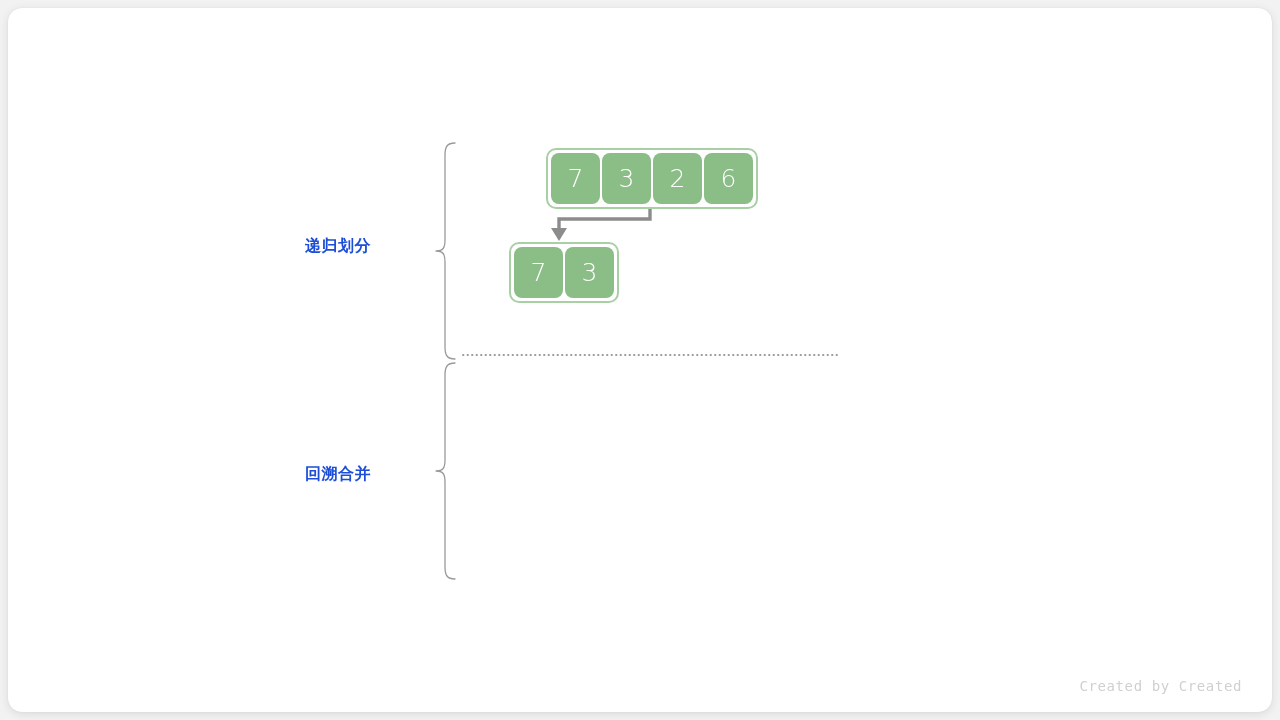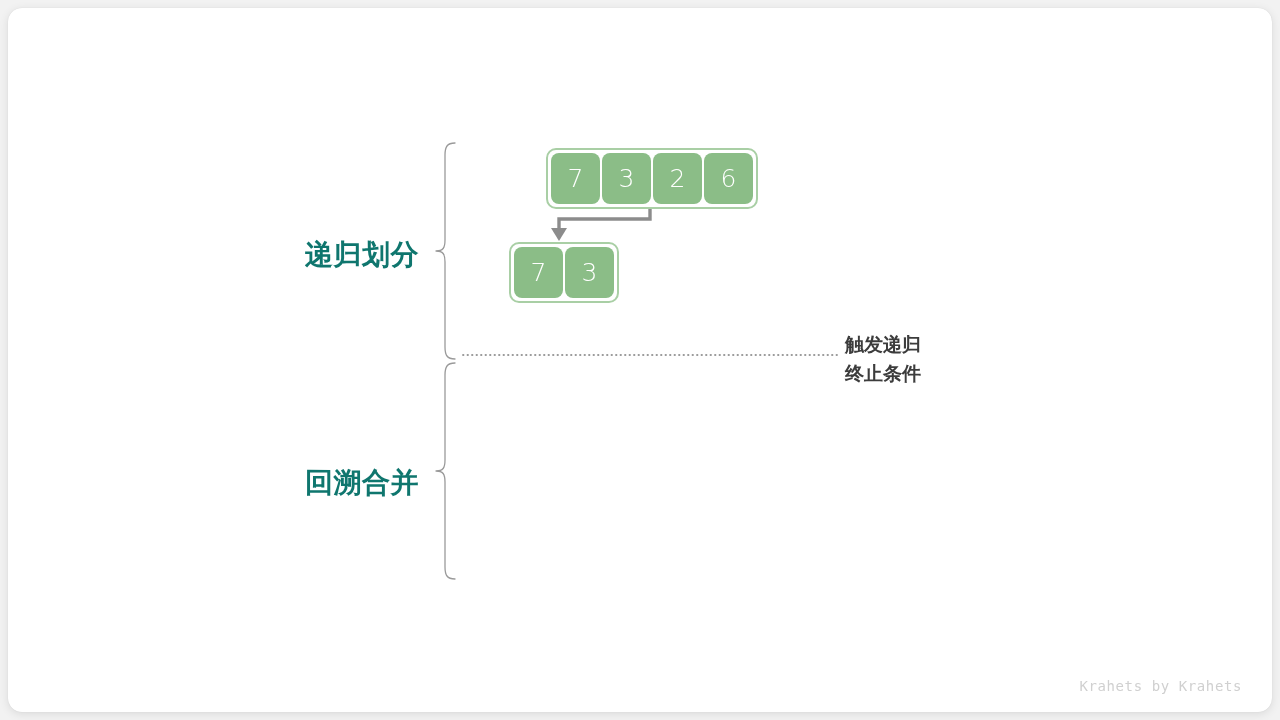--- a/index.html
+++ b/index.html
@@ -47,23 +47,23 @@
     left: 0;
     top: 0;
     width: 1264px;
     height: 704px;
     pointer-events: none;
   }
 
   
   .section-label {
     position: absolute;
-    font-size: 28px;
+    font-size: 16px;
     font-weight: bold;
-    color: #0f766e;
+    color: #1d4ed8;
     letter-spacing: 0.5px;
     white-space: nowrap;
     font-family: Liberation Sans, sans-serif;
   }
   #label-divide { left: 297px; top: 228px; }
   #label-merge  { left: 297px; top: 456px; }
 
   
   #annotation {
     position: absolute;
@@ -147,34 +147,30 @@
         <g>
           <path d="M 642 188 L 642 211 L 551 211 L 551 222" fill="none" stroke="#8c8c8c" stroke-width="3.4" stroke-linecap="butt" stroke-linejoin="miter"></path>
           <path d="M 543 220 L 559 220 L 551 233 Z" fill="#8c8c8c"></path>
         </g>
       </svg>
 
       <div class="section-label" id="label-divide">递归划分</div>
 
       <div class="section-label" id="label-merge">回溯合并</div>
 
-      <div id="annotation">
-        <div>触发递归</div>
-        <div>终止条件</div>
-      </div>
 
       <div class="array" id="array-top">
         <div class="cell">7</div>
         <div class="cell">3</div>
         <div class="cell">2</div>
         <div class="cell">6</div>
       </div>
 
       <div class="array" id="array-sub">
         <div class="cell">7</div>
         <div class="cell">3</div>
       </div>
 
-      <div id="watermark">Krahets by Krahets</div>
+      <div id="watermark">Created by Created</div>
 
     </div>
   </div>
 </div>
 
 </body></html>

